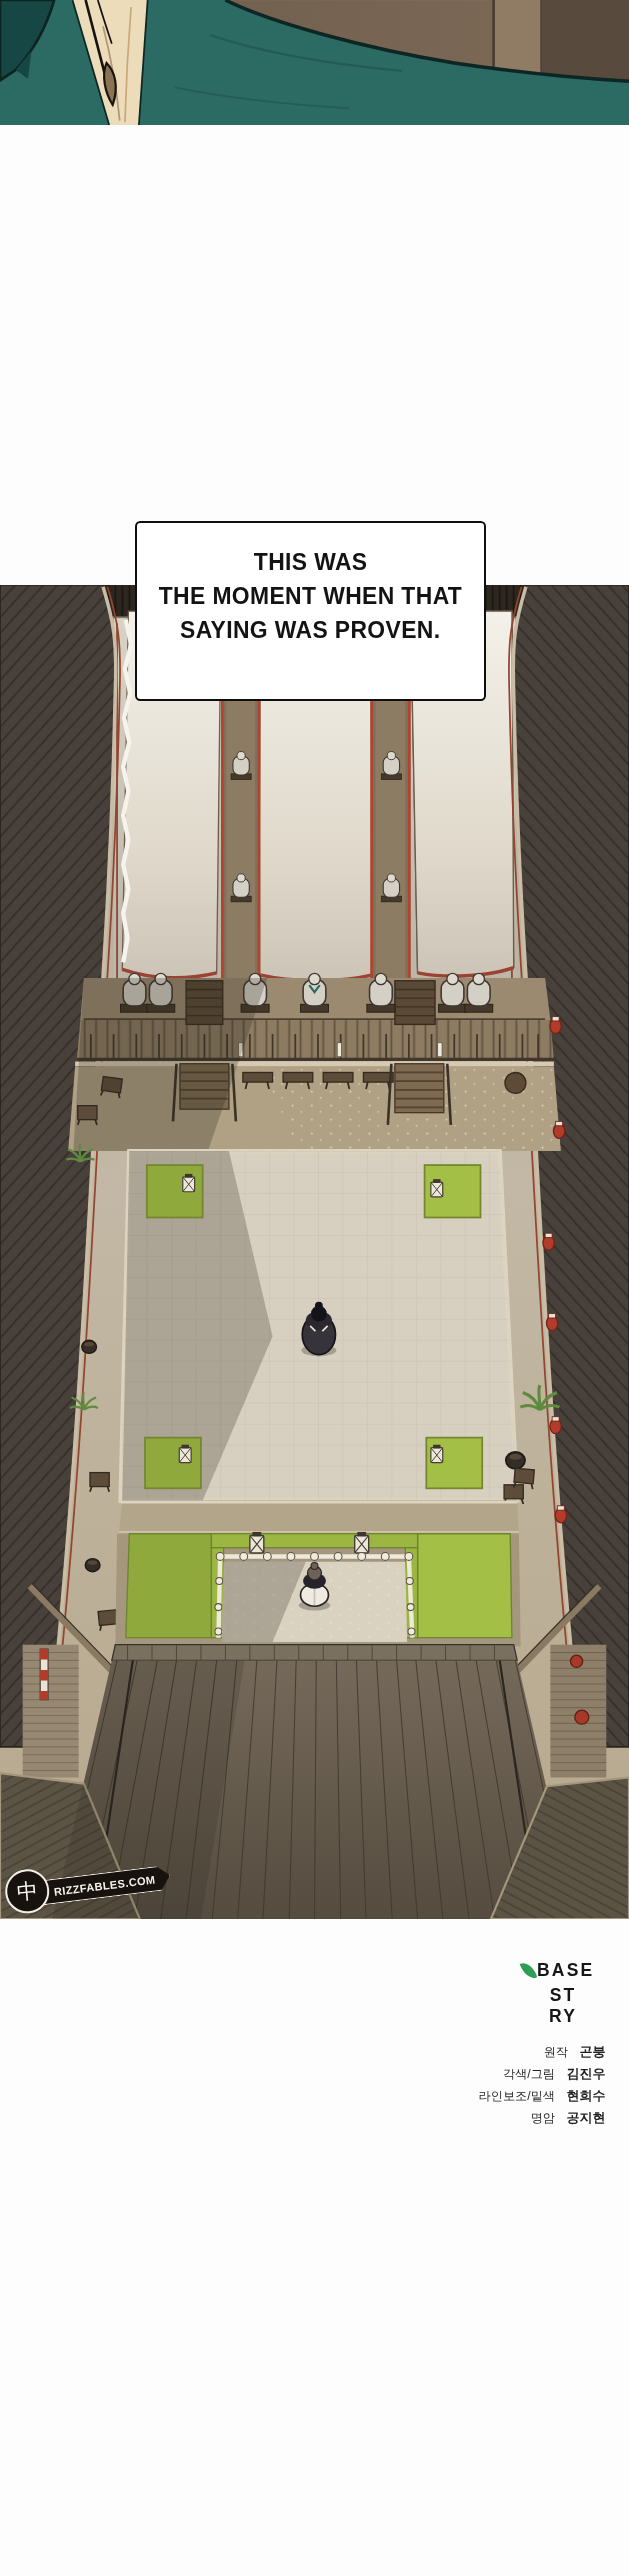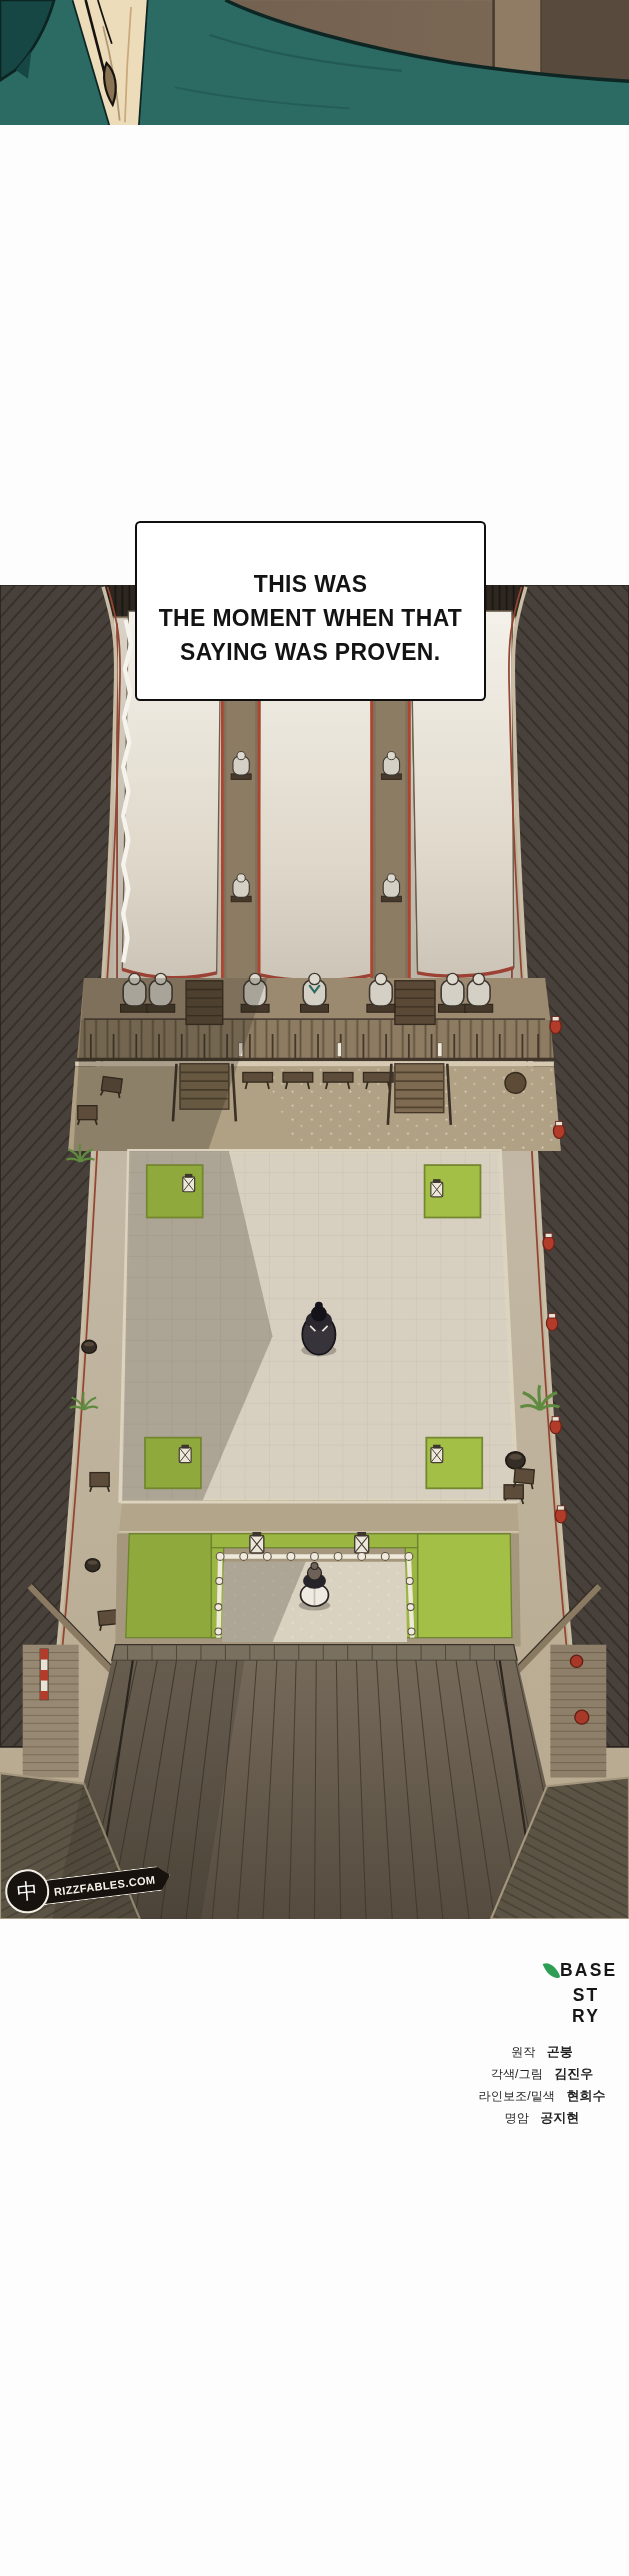--- a/index.html
+++ b/index.html
@@ -4,40 +4,40 @@
 <style>
   html,body{margin:0;padding:0;background:#ffffff;}
   .page{position:relative;width:629px;height:2576px;background:#fdfdfd;overflow:hidden;
         font-family:"Liberation Sans", sans-serif;}
   .panel{position:absolute;left:0;width:629px;}
   .panel svg{display:block;}
   #panel-top{top:0;height:125px;}
   #panel-main{top:585px;height:1334px;}
   .caption-bubble{position:absolute;left:135px;top:521px;width:351px;height:180px;
       background:#ffffff;border:2.6px solid #0f0f0f;border-radius:5.2px;box-sizing:border-box;
-      display:flex;flex-direction:column;align-items:center;padding-top:44px;z-index:30;}
+      display:flex;flex-direction:column;align-items:center;padding-top:22px;z-index:30;}
   .caption-line{font-size:23.6px;font-weight:700;letter-spacing:0.4px;line-height:34px;
       color:#131313;white-space:nowrap;transform:scaleX(.97);}
   .watermark{position:absolute;left:5.2px;top:1864px;z-index:40;transform:rotate(-5deg);
       display:flex;align-items:center;}
   .wm-circle{width:40px;height:40px;border-radius:50%;background:#17120d;border:2.2px solid #f3efe6;
       display:flex;align-items:center;justify-content:center;color:#fff;font-size:21px;z-index:2;}
   .wm-banner{margin-left:-7px;height:23px;background:#17120d;border:1.7px solid #f3efe6;
       padding:0 14px 0 10.5px;display:flex;align-items:center;
       clip-path:polygon(0 0,90% 0,100% 42%,92% 100%,0 100%);transform:rotate(-2deg);}
   .wm-site{color:#f5f2ea;font-size:11px;font-weight:700;letter-spacing:0.4px;white-space:nowrap;}
-  .logo{position:absolute;left:546px;top:1957px;z-index:40;color:#161616;}
+  .logo{position:absolute;left:523px;top:1957px;z-index:40;color:#161616;}
   .logo-row{display:flex;align-items:center;height:26px;}
   .logo-row2{margin-left:8.7px;margin-top:1.7px;flex-direction:column;}
   .leaf{display:inline-block;width:11.4px;height:19px;background:#2f9e55;
       border-radius:2% 95% 10% 95%;transform:rotate(-24deg);margin-right:2.6px;}
   .logo-text{font-size:17.5px;font-weight:700;letter-spacing:2.2px;}
   .o-green{display:inline-block;width:12.2px;height:15.7px;background:#2f9e55;border-radius:50%;
       margin:0 0.9px;vertical-align:-1.7px;}
-  .credits{position:absolute;right:23.6px;top:2041px;text-align:center;z-index:40;color:#1f1f1f;}
+  .credits{position:absolute;right:23.6px;top:2041px;text-align:right;z-index:40;color:#1f1f1f;}
   .credit-row{line-height:22px;font-size:12.2px;white-space:nowrap;}
   .credit-role{font-weight:400;margin-right:11.4px;}
   .credit-name{font-weight:700;font-size:13px;}
 </style>
 </head>
 <body>
 
 <div class="page">
 
   <section class="panel" id="panel-top">

